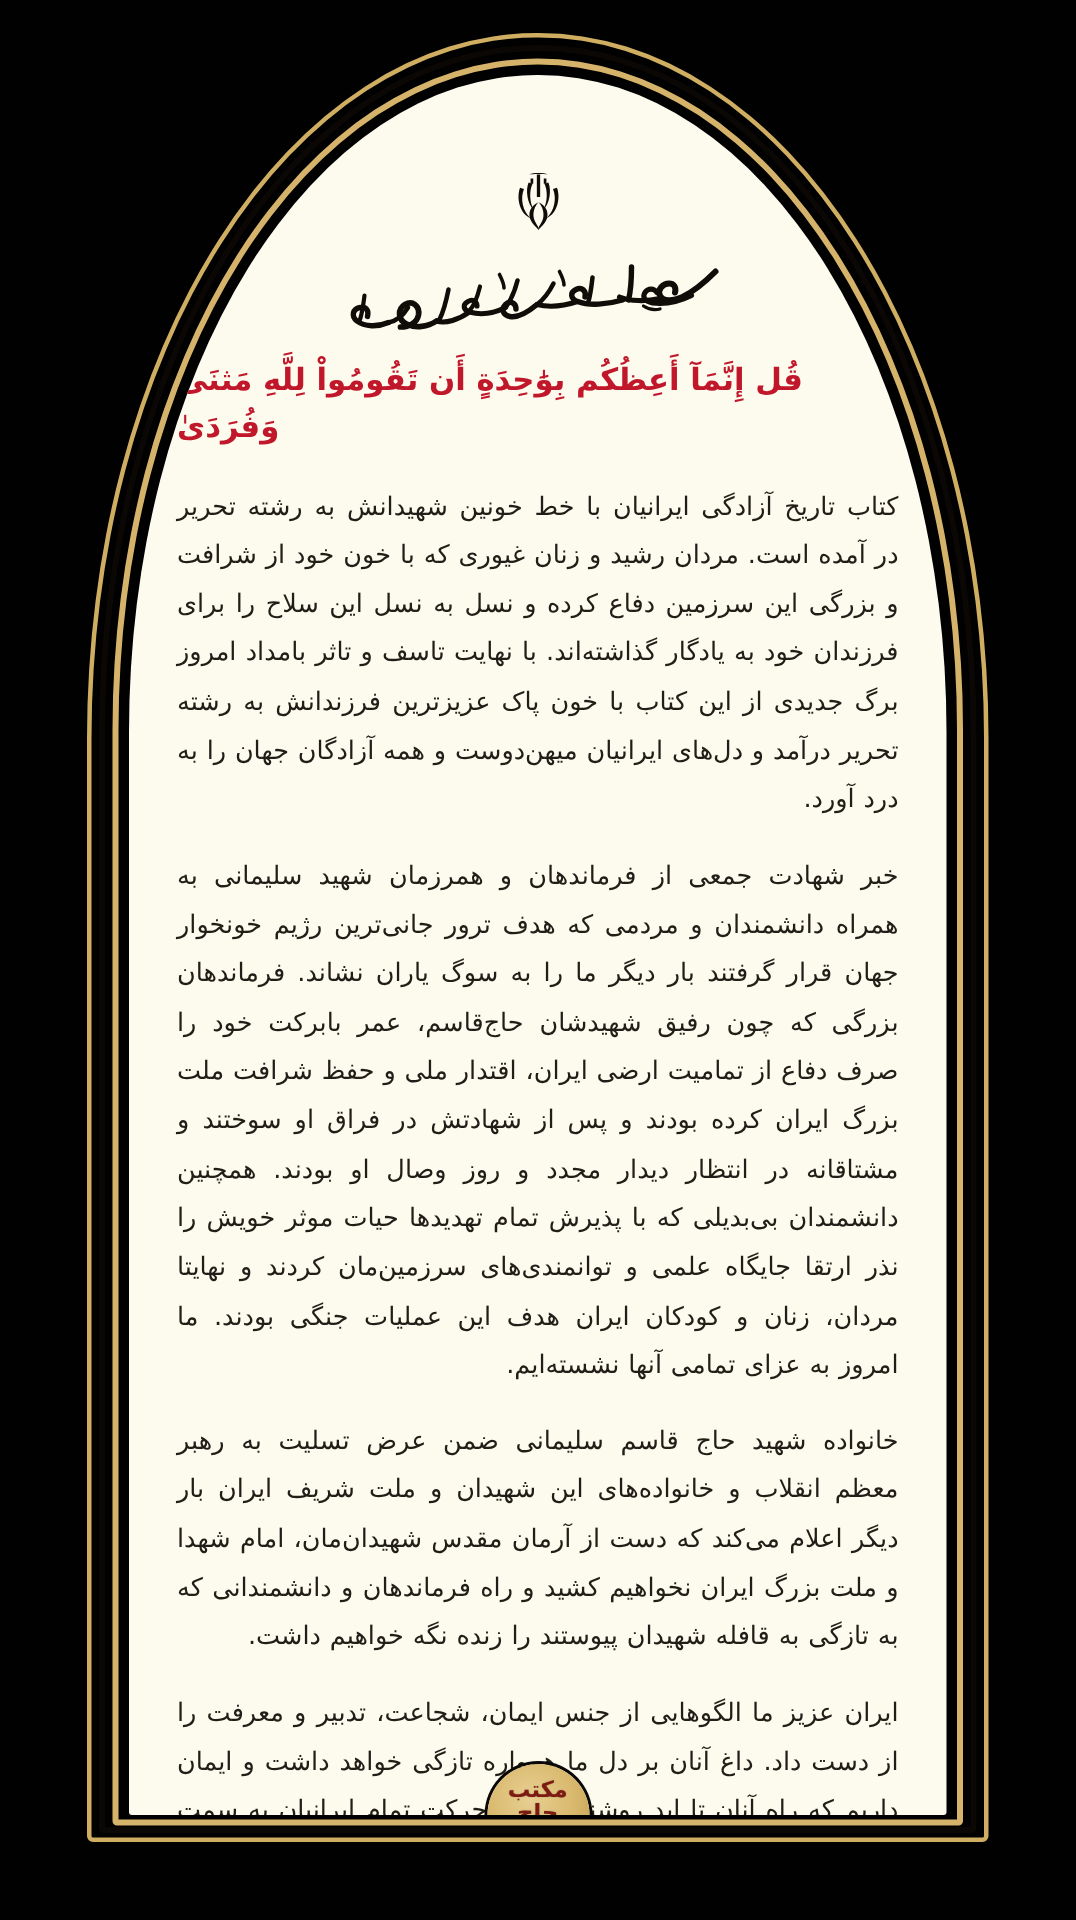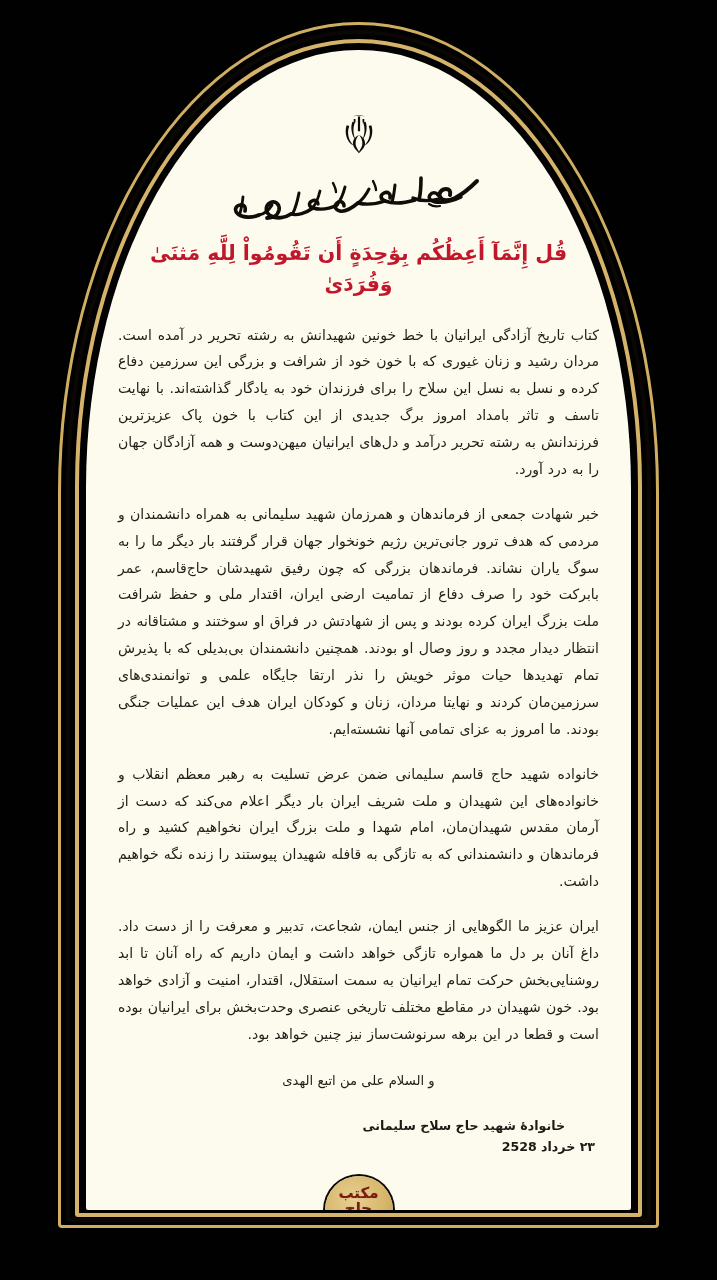--- a/index.html
+++ b/index.html
@@ -80,40 +80,40 @@
     display:flex; justify-content:center;
     margin-top:12px;
     height:56px;
     align-items:center;
   }
   .basmala-svg{display:block;}
 
   
   .verse{
     margin-top:14px;
-    text-align:center;
+    text-align:left;
     color:#c1172a;
     font-size:20.5px;
     font-weight:bold;
     letter-spacing:0;
     line-height:1.5;
     direction:rtl;
   }
 
   
   .body{
     margin-top:22px;
     direction:rtl;
     text-align:justify;
     text-align-last:right;
     color:#211d17;
   }
   .body p{
     margin:0 0 18px 0;
-    font-size:14px;
+    font-size:17px;
     line-height:1.92;
     text-align:justify;
     text-align-last:right;
     word-spacing:0.5px;
   }
 
   .salam{
     margin:26px 0 0 0;
     direction:rtl;
     text-align:center;

